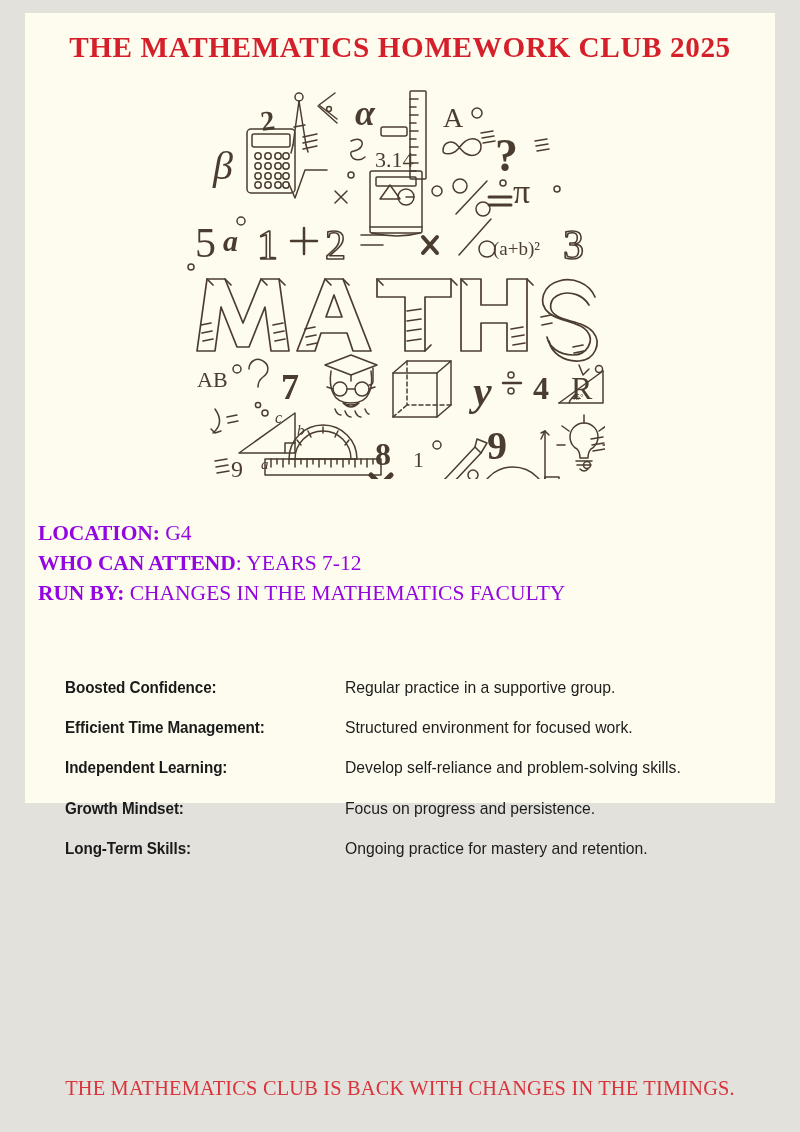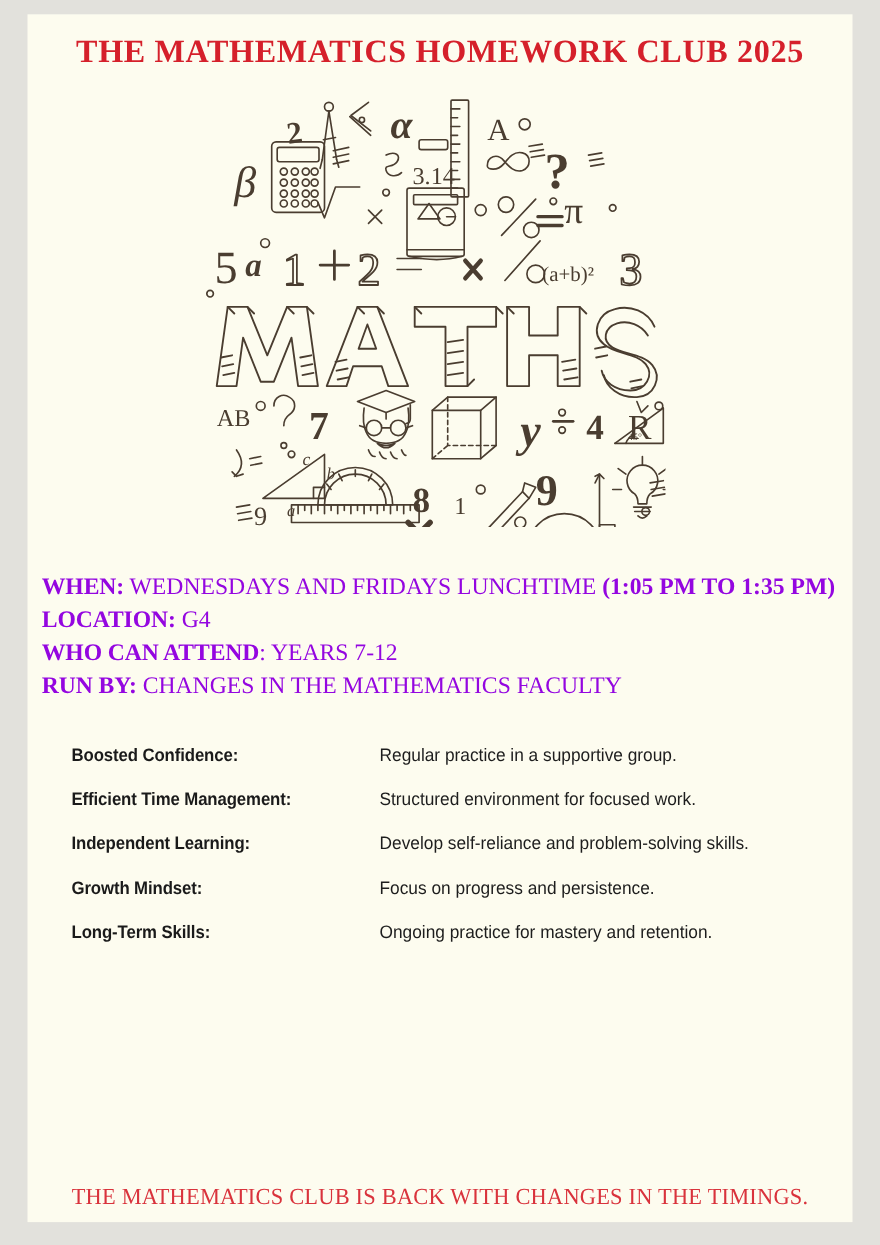--- a/index.html
+++ b/index.html
@@ -20,21 +20,21 @@
     position: relative;
     width: 800px;
     height: 1132px;
     background: #e2e1dc;
   }
   #poster-page {
     position: absolute;
     left: 25px;
     top: 13px;
     width: 750px;
-    height: 1098px;
+    height: 790px;
     background: #fdfcef;
   }
 
   
   #poster-title {
     position: absolute;
     left: 0;
     top: 18px;
     width: 750px;
     text-align: center;
@@ -424,23 +424,20 @@
           <path d="M406 360 L418 358 M407 366 L419 364 M408 372 L420 370"></path>
           <circle cx="402" cy="386" r="3.5"></circle>
           <circle cx="180" cy="440" r="3"></circle>
           <circle cx="94" cy="414" r="3"></circle>
         </g>
       </svg>
     </div>
 
     <div id="details-block">
       <div class="detail-row">
-        <span class="detail-label">WHEN:</span><span class="detail-value"> WEDNESDAYS AND FRIDAYS LUNCHTIME </span><span class="detail-strong">(1:05 PM TO 1:35 PM)</span>
-      </div>
-      <div class="detail-row">
         <span class="detail-label">LOCATION:</span><span class="detail-value"> G4</span>
       </div>
       <div class="detail-row">
         <span class="detail-label">WHO CAN ATTEND</span><span class="detail-value">: YEARS 7-12</span>
       </div>
       <div class="detail-row">
         <span class="detail-label">RUN BY:</span><span class="detail-value"> CHANGES IN THE MATHEMATICS FACULTY</span>
       </div>
     </div>
 

